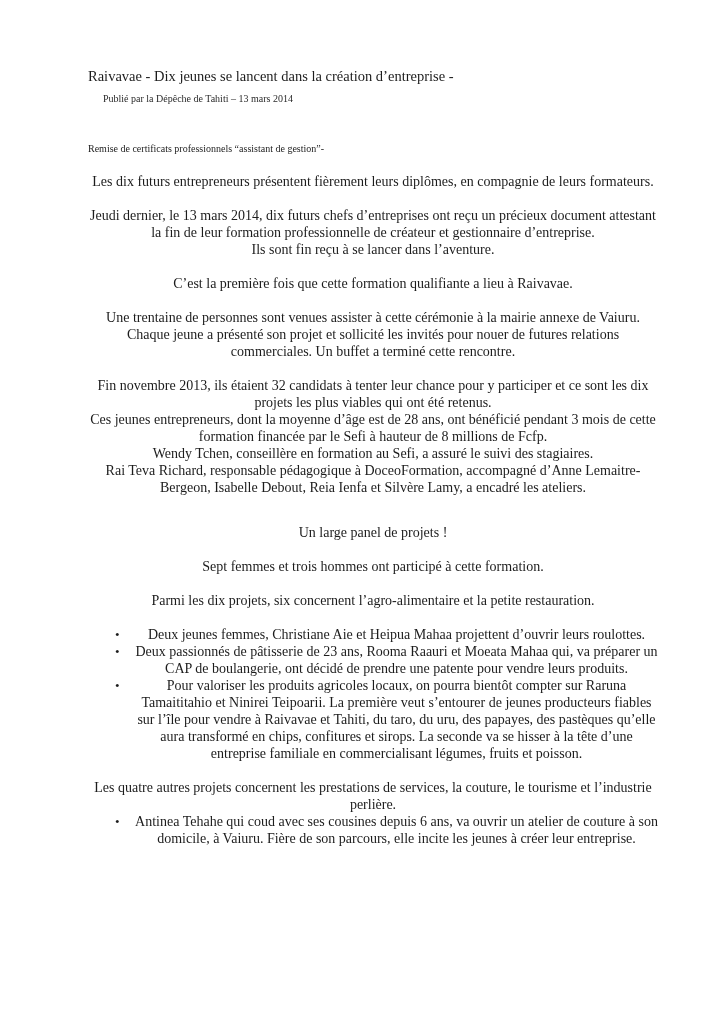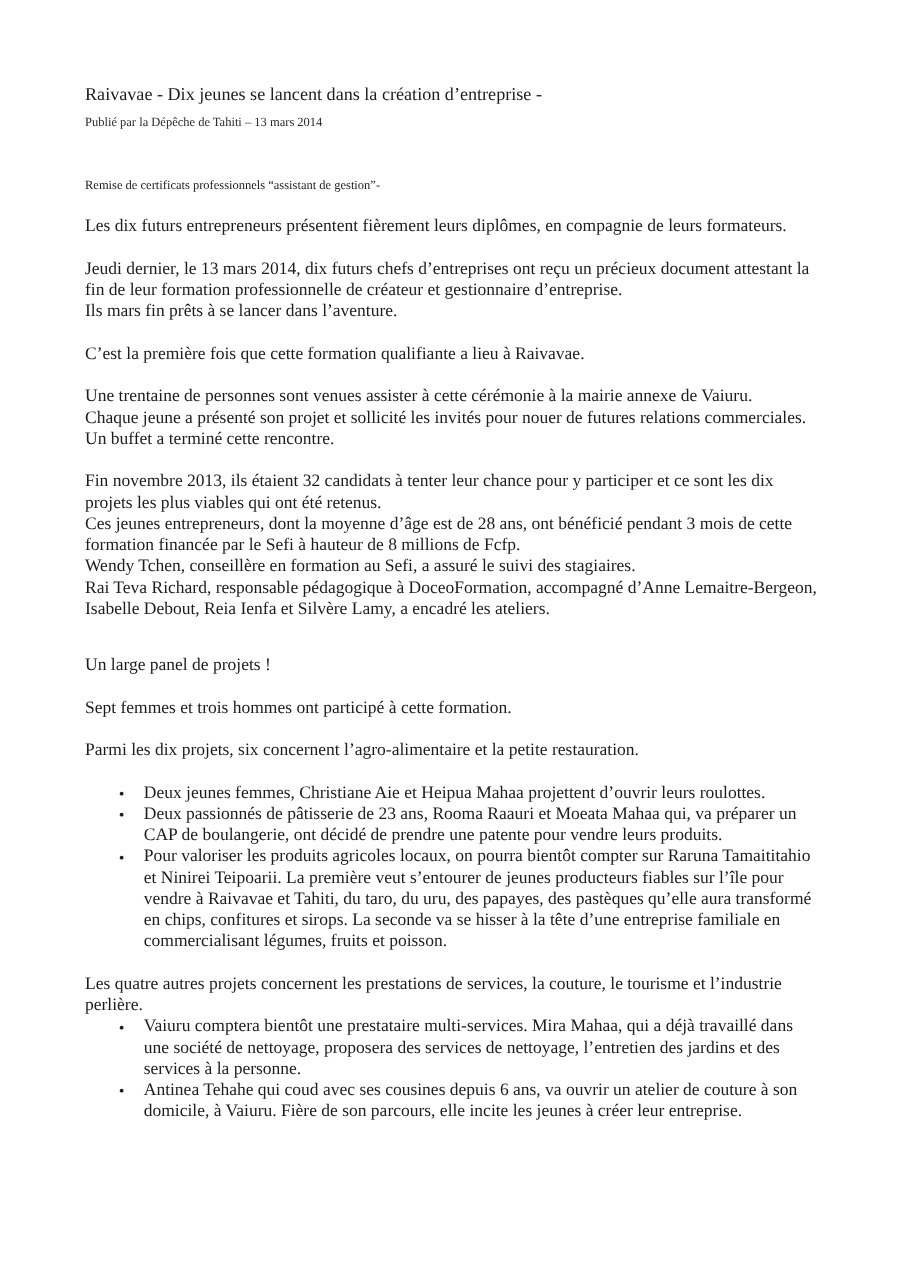--- a/index.html
+++ b/index.html
@@ -7,55 +7,57 @@
     padding: 0;
     background: #e8e8e8;
   }
   .page {
     position: relative;
     width: 724px;
     height: 1024px;
     margin: 0 auto;
     background: #ffffff;
     box-sizing: border-box;
-    padding: 67px 66px 0 68px;
+    padding: 67px 66px 0 88px;
     font-family: "Liberation Serif", "DejaVu Serif", serif;
     color: #1c1c1c;
     overflow: hidden;
   }
   .doc-title {
     font-size: 14.5px;
     font-weight: normal;
     line-height: 19px;
     margin: 0 0 6px 0;
   }
   .doc-byline {
     font-size: 10px;
     line-height: 13px;
-    margin: 0 0 34px 0;
+    margin: 0 0 34px 15px;
     color: #2a2a2a;
   }
   .doc-subtitle {
     font-size: 10px;
     font-weight: normal;
     line-height: 19px;
     margin: 0 0 15px 0;
   }
   .content p {
     font-size: 14px;
     line-height: 17px;
     margin: 0 0 17px 0;
+    text-align: center;
   }
   .content p.section-heading {
     margin-top: 28px;
   }
   .content ul {
     list-style: none;
     margin: 0 0 17px 0;
     padding: 0 0 0 47px;
+    text-align: center;
   }
   .content ul.no-gap {
     margin-top: -17px;
   }
   .content li {
     position: relative;
     font-size: 14px;
     line-height: 17px;
   }
   .content li::before {
@@ -68,30 +70,29 @@
 </style>
 </head>
 <body>
 
 <div class="page">
   <h1 class="doc-title">Raivavae - Dix jeunes se lancent dans la création d’entreprise -</h1>
   <div class="doc-byline">Publié par la Dépêche de Tahiti – 13 mars 2014</div>
   <h2 class="doc-subtitle">Remise de certificats professionnels “assistant de gestion”-</h2>
   <div class="content" id="content">
       <p><span>Les dix futurs entrepreneurs présentent fièrement leurs diplômes, en compagnie de leurs formateurs.</span></p>
-      <p><span>Jeudi dernier, le 13 mars 2014, dix futurs chefs d’entreprises ont reçu un précieux document attestant la fin de leur formation professionnelle de créateur et gestionnaire d’entreprise.</span><br><span>Ils mars fin prêts à se lancer dans l’aventure.</span></p>
+      <p><span>Jeudi dernier, le 13 mars 2014, dix futurs chefs d’entreprises ont reçu un précieux document attestant la fin de leur formation professionnelle de créateur et gestionnaire d’entreprise.</span><br><span>Ils sont fin reçu à se lancer dans l’aventure.</span></p>
       <p><span>C’est la première fois que cette formation qualifiante a lieu à Raivavae.</span></p>
       <p><span>Une trentaine de personnes sont venues assister à cette cérémonie à la mairie annexe de Vaiuru.</span><br><span>Chaque jeune a présenté son projet et sollicité les invités pour nouer de futures relations commerciales. Un buffet a terminé cette rencontre.</span></p>
       <p><span>Fin novembre 2013, ils étaient 32 candidats à tenter leur chance pour y participer et ce sont les dix projets les plus viables qui ont été retenus.</span><br><span>Ces jeunes entrepreneurs, dont la moyenne d’âge est de 28 ans, ont bénéficié pendant 3 mois de cette formation financée par le Sefi à hauteur de 8 millions de Fcfp.</span><br><span>Wendy Tchen, conseillère en formation au Sefi, a assuré le suivi des stagiaires.</span><br><span>Rai Teva Richard, responsable pédagogique à DoceoFormation, accompagné d’Anne Lemaitre-Bergeon, Isabelle Debout, Reia Ienfa et Silvère Lamy, a encadré les ateliers.</span></p>
       <p class="section-heading"><span>Un large panel de projets !</span></p>
       <p><span>Sept femmes et trois hommes ont participé à cette formation.</span><br><br><span>Parmi les dix projets, six concernent l’agro-alimentaire et la petite restauration.</span></p>
       <ul>
         <li>Deux jeunes femmes, Christiane Aie et Heipua Mahaa projettent d’ouvrir leurs roulottes.</li>
         <li>Deux passionnés de pâtisserie de 23 ans, Rooma Raauri et Moeata Mahaa qui, va préparer un CAP de boulangerie, ont décidé de prendre une patente pour vendre leurs produits.</li>
         <li>Pour valoriser les produits agricoles locaux, on pourra bientôt compter sur Raruna Tamaititahio et Ninirei Teipoarii. La première veut s’entourer de jeunes producteurs fiables sur l’île pour vendre à Raivavae et Tahiti, du taro, du uru, des papayes, des pastèques qu’elle aura transformé en chips, confitures et sirops. La seconde va se hisser à la tête d’une entreprise familiale en commercialisant légumes, fruits et poisson.</li>
       </ul>
       <p><span>Les quatre autres projets concernent les prestations de services, la couture, le tourisme et l’industrie perlière.</span></p>
       <ul class="no-gap">
-        <li>Vaiuru comptera bientôt une prestataire multi-services. Mira Mahaa, qui a déjà travaillé dans une société de nettoyage, proposera des services de nettoyage, l’entretien des jardins et des services à la personne.</li>
         <li>Antinea Tehahe qui coud avec ses cousines depuis 6 ans, va ouvrir un atelier de couture à son domicile, à Vaiuru. Fière de son parcours, elle incite les jeunes à créer leur entreprise.</li>
       </ul>
     </div>
 </div>
 
 </body></html>

